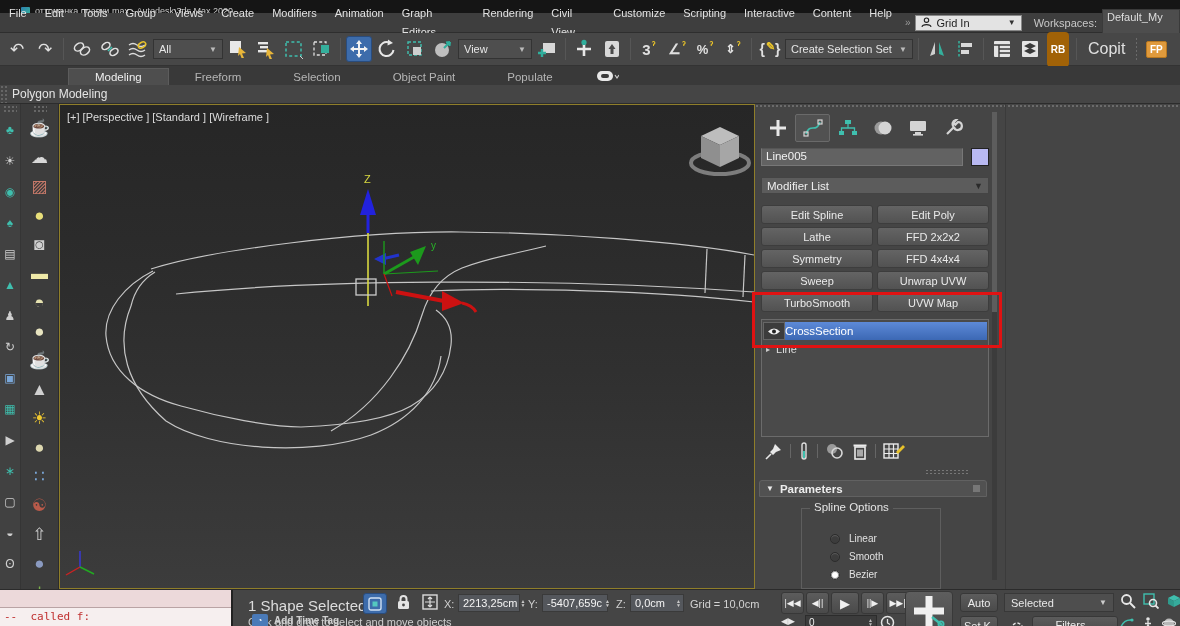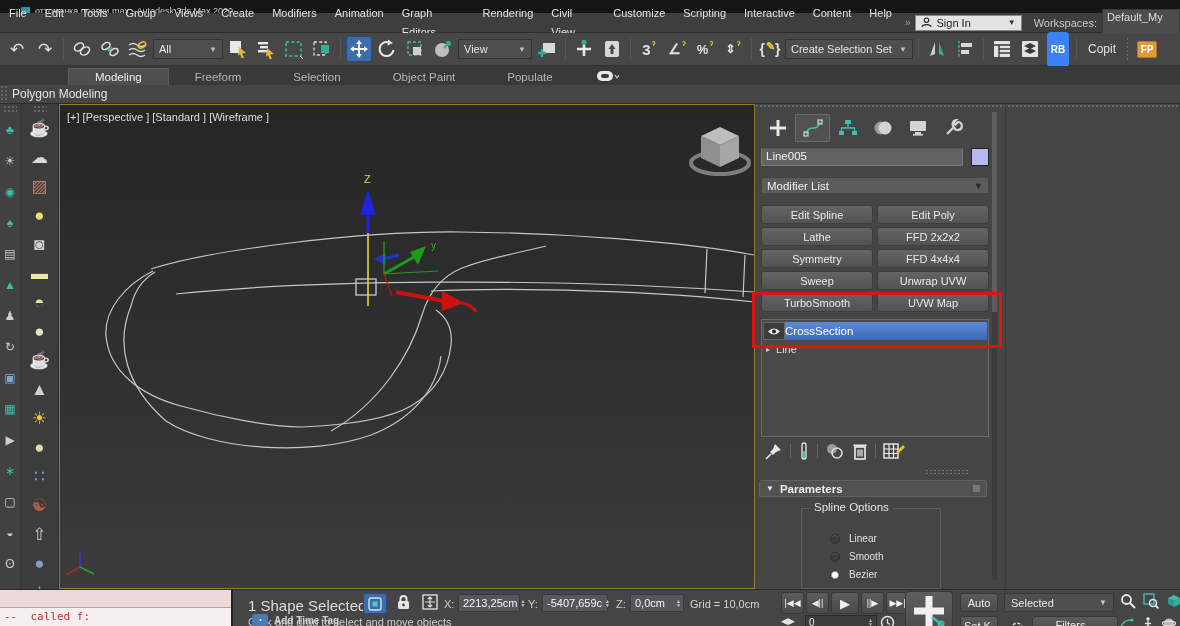--- a/index.html
+++ b/index.html
@@ -32,25 +32,25 @@
     border-bottom:1px solid #333; display:flex; align-items:center; padding:0 4px; gap:2px; }
   .tbtn { width:26px; height:26px; display:flex; align-items:center; justify-content:center;
     border-radius:3px; color:#e0e0e0; font-size:17px; flex:0 0 auto; }
   .tbtn.small-text { font-size:13px; font-weight:bold; }
   .tbtn.active { background:#3d6cab; border:1px solid #2a4c7c; }
   .tsep { width:1px; height:22px; background:#383838; border-right:1px solid #565656; margin:0 3px; flex:0 0 auto; }
   .tdrop { background:#4e4e4e; border:1px solid #333; height:20px; display:flex; align-items:center;
     font-size:11px; color:#e6e6e6; padding:0 5px; gap:6px; flex:0 0 auto; }
   .tdrop .dd-arrow { font-size:8px; color:#bbb; }
   .hook { color:#e8c22a; font-size:11px; font-weight:bold; margin-left:1px; margin-top:-8px; }
-  .rb-badge { background:#3b82f6; border-radius:4px; color:#fff; font-size:10px; font-weight:bold;
+  .rb-badge { background:#a16207; border-radius:4px; color:#fff; font-size:10px; font-weight:bold;
     padding:12px 4px; }
   .fp-badge { background:#e09a3c; border:1px solid #b87820; border-radius:2px; color:#fff;
     font-size:10px; font-weight:bold; padding:2px 3px; }
-  .copit-label { font-size:12px; color:#e0e0e0; padding:0 6px; }
+  .copit-label { font-size:16px; color:#e0e0e0; padding:0 6px; }
   .dotsep { width:4px; height:24px; margin:0 2px;
     background-image:radial-gradient(#6a6a6a 1px, transparent 1px); background-size:3px 4px; }
 
   
   #ribbontabs { position:absolute; left:0; top:66px; width:1180px; height:19px; background:#393939;
     display:flex; align-items:flex-end; padding-left:68px; }
   .rtab { font-size:11.5px; color:#b5b5b5; padding:2px 26px; }
   .rtab.active { background:#4e4e4e; color:#eee; border:1px solid #5c5c5c; border-bottom:none; }
   #ribbon-min { display:flex; align-items:center; gap:3px; margin-left:18px; margin-bottom:3px; }
   #ribbonpanel { position:absolute; left:0; top:85px; width:1180px; height:19px; background:#454545;
@@ -204,21 +204,21 @@
         <span class="menu-item">Interactive</span>
         <span class="menu-item">Content</span>
         <span class="menu-item">Help</span>
       </div>
     <span id="overflow-chev">»</span>
     <div id="signin">
       <svg width="11" height="11" viewBox="0 0 11 11">
         <circle cx="5.5" cy="3.2" r="2.2" fill="none" stroke="#222" stroke-width="1.1"></circle>
         <path d="M1 10 C1.5 6.8 9.5 6.8 10 10" fill="none" stroke="#222" stroke-width="1.1"></path>
       </svg>
-      <span>Sign In</span>
+      <span>Grid In</span>
       <span class="dd-arrow">▼</span>
     </div>
     <div id="workspaces">
       <span>Workspaces:</span>
       <div id="workspace-dd">Default_My</div>
     </div>
   </div>
 
   <div id="toolbar">
     <div class="tbtn">↶</div>

